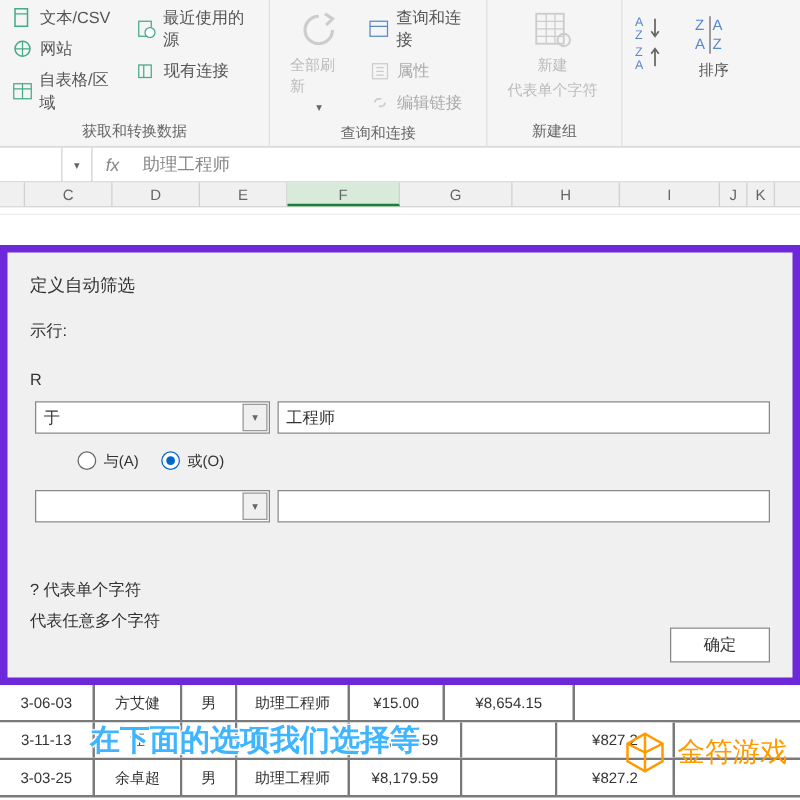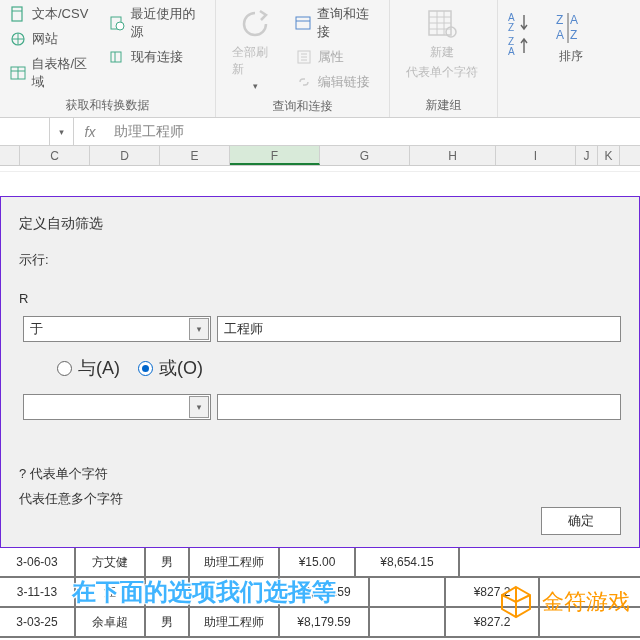--- a/index.html
+++ b/index.html
@@ -18,30 +18,30 @@
 .fbar-name{width:50px;border-right:1px solid #d0d0d0;height:100%;display:flex;align-items:center;padding-left:6px}
 .fbar-drop{width:24px;height:100%;display:flex;align-items:center;justify-content:center;border-right:1px solid #d0d0d0}
 .fbar-fx{width:32px;display:flex;align-items:center;justify-content:center;font-style:italic;color:#888;font-size:14px}
 .fbar-val{padding-left:8px;color:#888;font-size:14px}
 .colhdr{display:flex;height:20px;background:#f0f0f0;border-bottom:1px solid #ccc}
 .colhdr .ch{flex:0 0 70px;border-right:1px solid #d0d0d0;text-align:center;font-size:12px;color:#666;line-height:20px}
 .colhdr .ch.sel{background:#d8ead9;border-bottom:2px solid #1a7f37}
 .colhdr .ch.narrow{flex:0 0 22px}
 .colhdr .first{flex:0 0 20px;background:#f0f0f0;border-right:1px solid #d0d0d0}
 .blankrow{height:6px;background:#fff;border-bottom:1px solid #eee}
-.dialog{position:absolute;left:0;top:196px;right:0;background:#f0f0f0;border:1px solid #6d28d9;padding:18px 18px 14px 18px;height:352px}
+.dialog{position:absolute;left:0;top:196px;right:0;background:#f0f0f0;border:6px solid #6d28d9;padding:18px 18px 14px 18px;height:352px}
 .dlg-title{font-size:14px;color:#333;margin-bottom:18px}
 .dlg-sub{font-size:13px;color:#333;margin-bottom:22px}
 .dlg-row{display:flex;gap:6px;margin-bottom:4px;margin-left:4px}
 .combo{background:#fff;border:1px solid #888;height:26px;display:flex;align-items:center;padding:0 6px;position:relative}
 .combo .cb-btn{position:absolute;right:1px;top:1px;width:20px;height:22px;border:1px solid #999;background:#f0f0f0;display:flex;align-items:center;justify-content:center}
 .combo1{flex:0 0 188px}
 .combo2{flex:1}
 .radios{display:flex;gap:18px;margin:14px 0 14px 38px}
-.radio{display:flex;align-items:center;gap:6px;font-size:18px}
+.radio{display:flex;align-items:flex-start;gap:6px;font-size:12px}
 .rcirc{width:15px;height:15px;border:1px solid #666;border-radius:50%;display:flex;align-items:center;justify-content:center;background:#fff}
 .rcirc.on{border-color:#0066cc}
 .rcirc.on::after{content:"";width:7px;height:7px;background:#0066cc;border-radius:50%}
 .hints{margin-top:42px;font-size:13px;color:#333;line-height:1.9}
 .okbtn{position:absolute;right:18px;bottom:12px;width:80px;height:28px;background:#fff;border:1px solid #888;display:flex;align-items:center;justify-content:center;font-size:13px}
 .tblbg{position:absolute;left:0;top:548px;right:0}
 .trow{display:flex;height:30px;border-bottom:2px solid #7a7a7a}
 .trow .tc{border-right:2px solid #7a7a7a;display:flex;align-items:center;justify-content:center;font-size:12px;padding:0 4px;background:#fff}
 .overlay-text{position:absolute;left:72px;top:576px;font-size:24px;font-weight:bold;color:#3fb4ff;text-shadow:-1px -1px 0 #fff,1px -1px 0 #fff,-1px 1px 0 #fff,1px 1px 0 #fff,0 0 3px #fff}
 .brand{position:absolute;right:10px;top:584px;display:flex;align-items:center;gap:8px}

